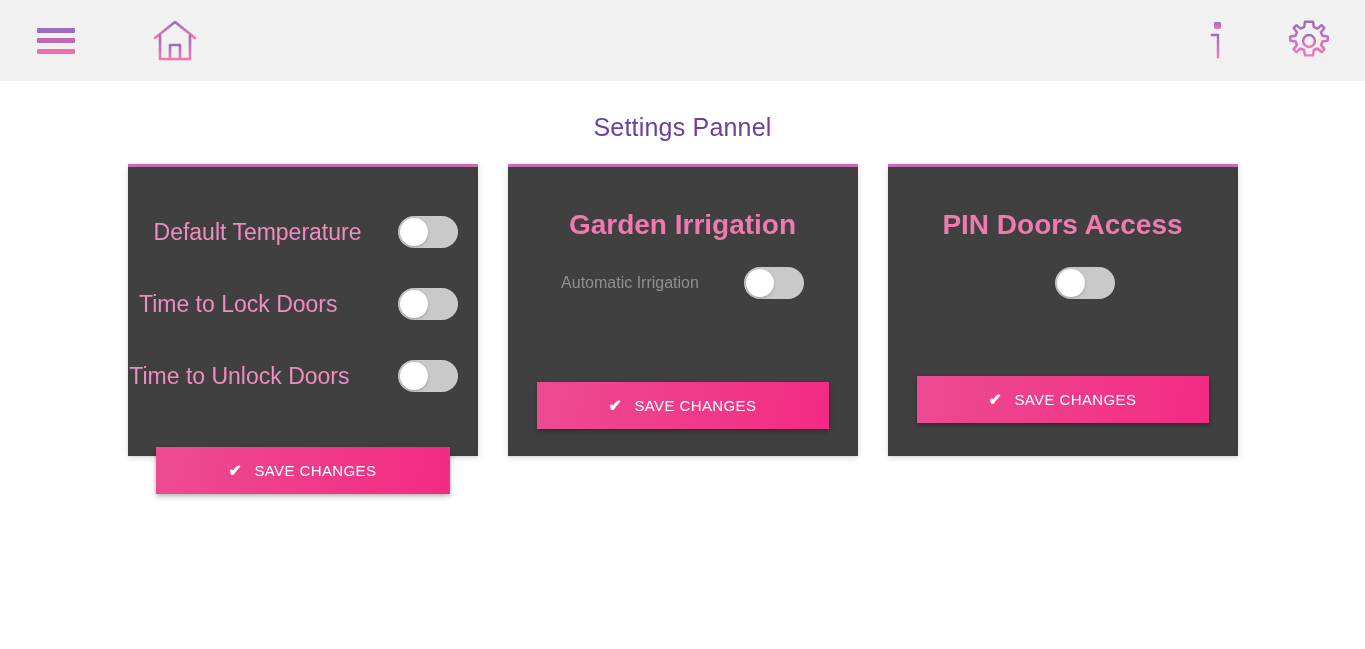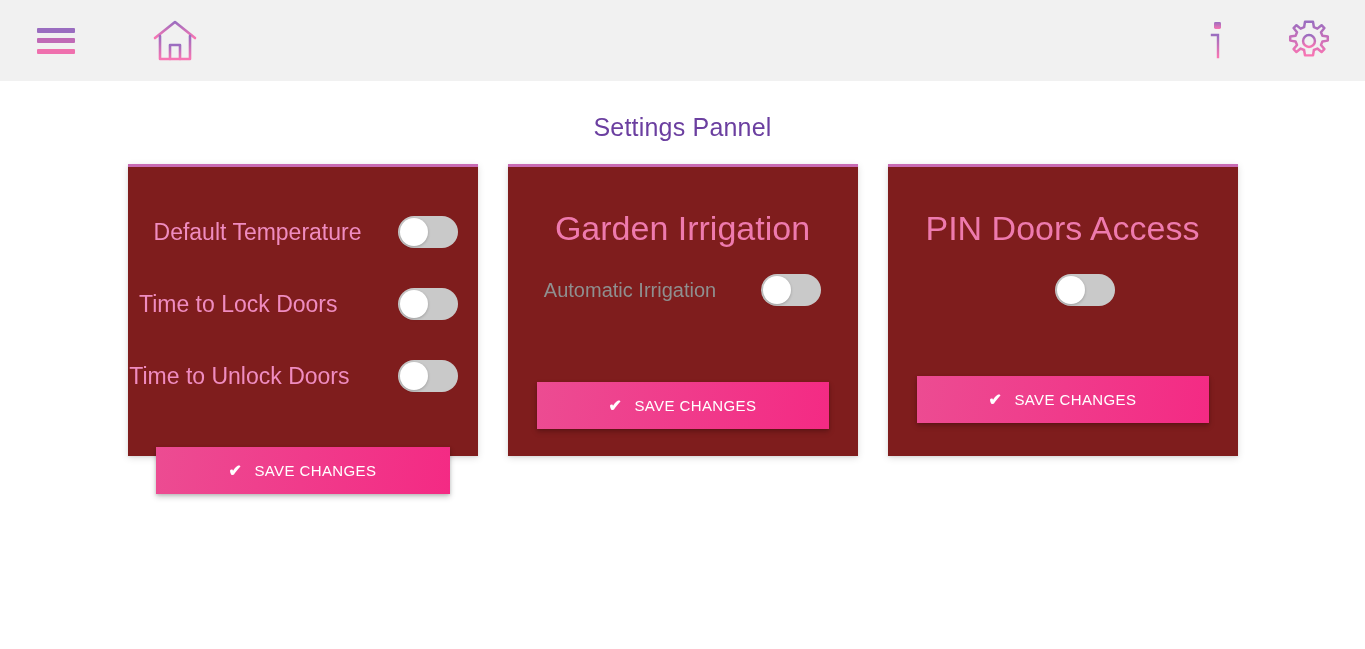--- a/index.html
+++ b/index.html
@@ -101,21 +101,21 @@
   .cards-row {
     display: flex;
     justify-content: center;
     gap: 30px;
     margin-top: 22px;
   }
 
   .card {
     width: 350px;
     height: 292px;
-    background: #7f1d1d;
+    background: #404040;
     border-top: 3px solid #c86bb4;
     box-shadow: 0 2px 7px rgba(0,0,0,0.13), 0 1px 2px rgba(0,0,0,0.07);
     position: relative;
     padding: 0 20px;
   }
 
   
   .card-1 .rows {
     padding-top: 29px;
   }
@@ -132,34 +132,34 @@
     white-space: nowrap;
   }
   .card-1 .toggle { margin-left: 36px; }
   .card-1 .row:nth-child(2) .toggle { margin-left: 60px; }
   .card-1 .row:nth-child(3) .toggle { margin-left: 48px; }
 
   
   .card-title {
     text-align: center;
     color: #ee7aae;
-    font-size: 34px;
-    font-weight: 400;
+    font-size: 28px;
+    font-weight: 700;
     margin-top: 42px;
   }
 
   .label-row {
     display: flex;
     align-items: center;
     justify-content: center;
     margin-top: 26px;
   }
   .label-row .row-label {
     color: #8f8f8f;
-    font-size: 20px;
+    font-size: 16px;
     white-space: nowrap;
   }
   .label-row .toggle { margin-left: 45px; }
 
   
   .toggle {
     position: relative;
     width: 60px;
     height: 32px;
     border-radius: 16px;

